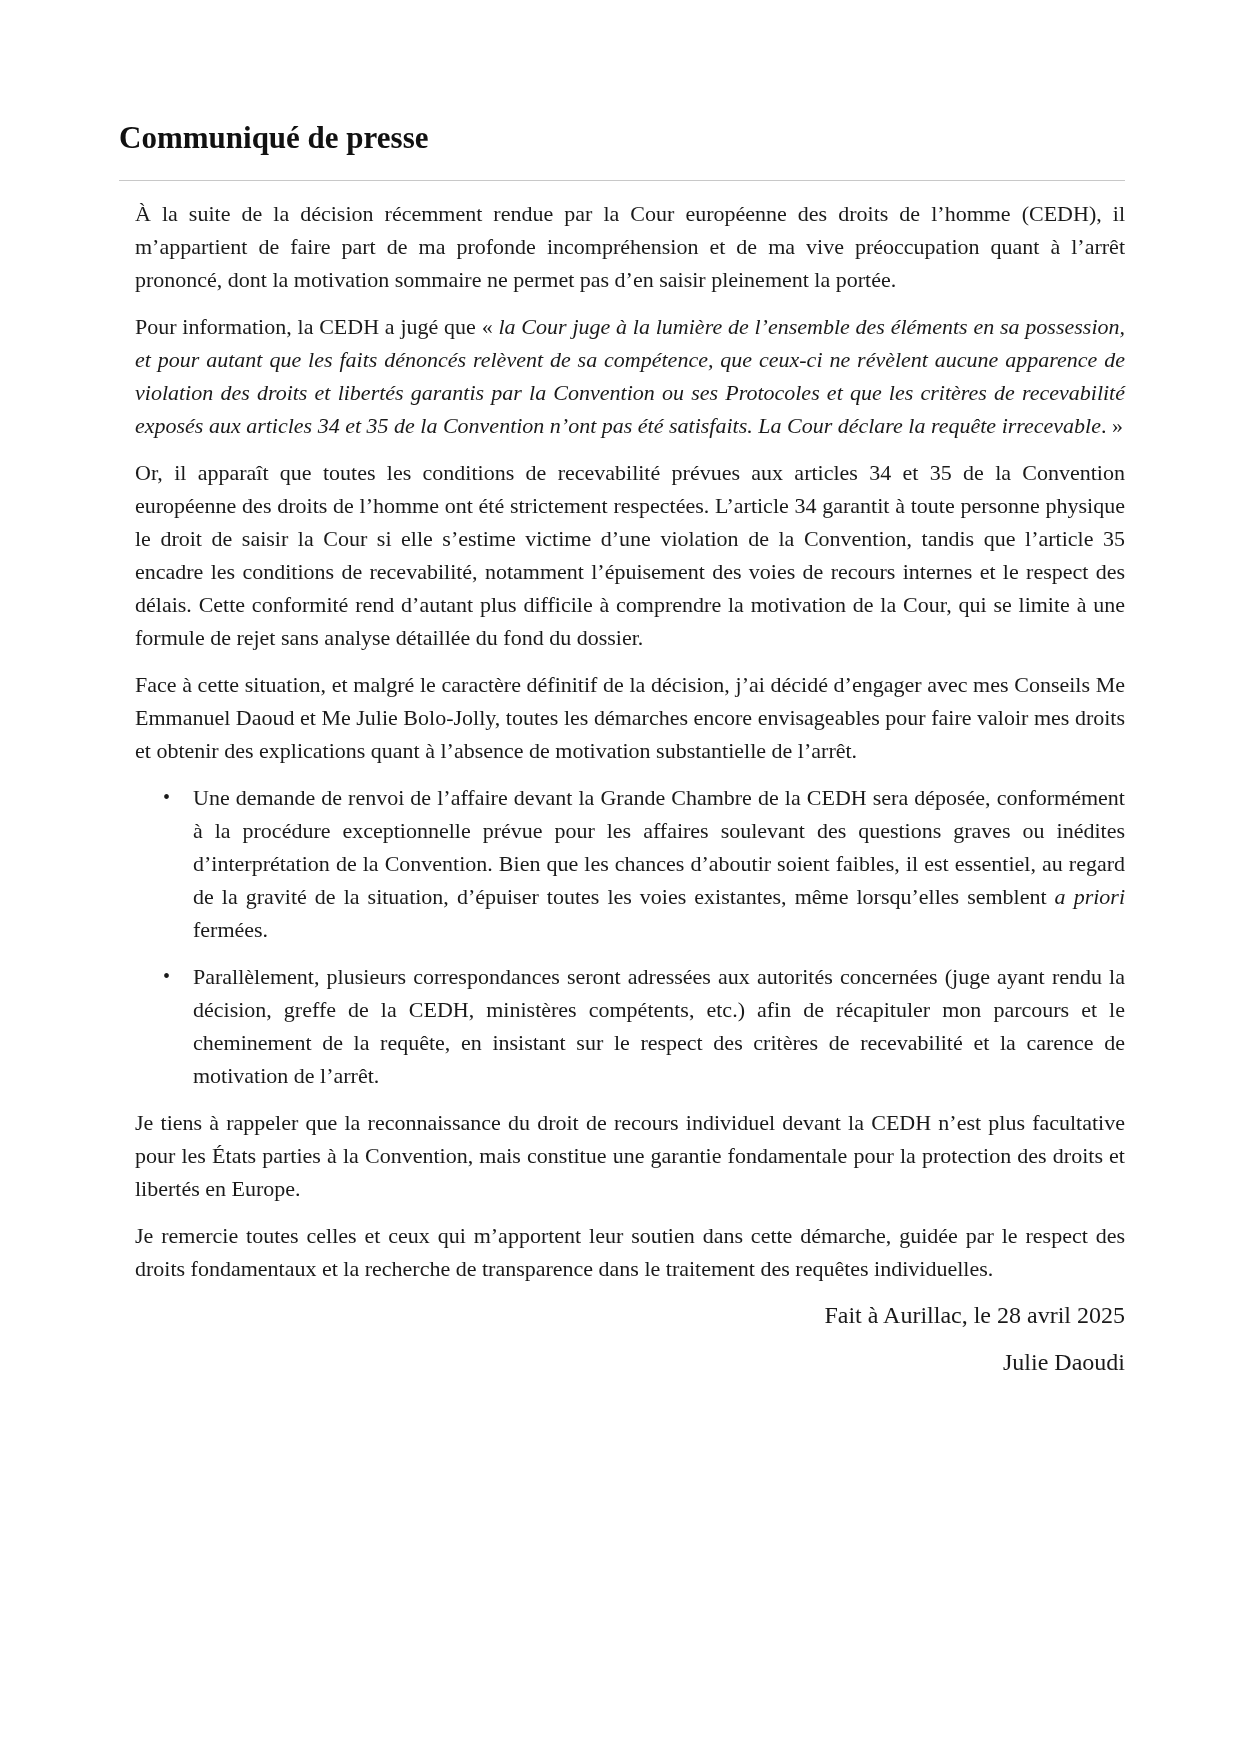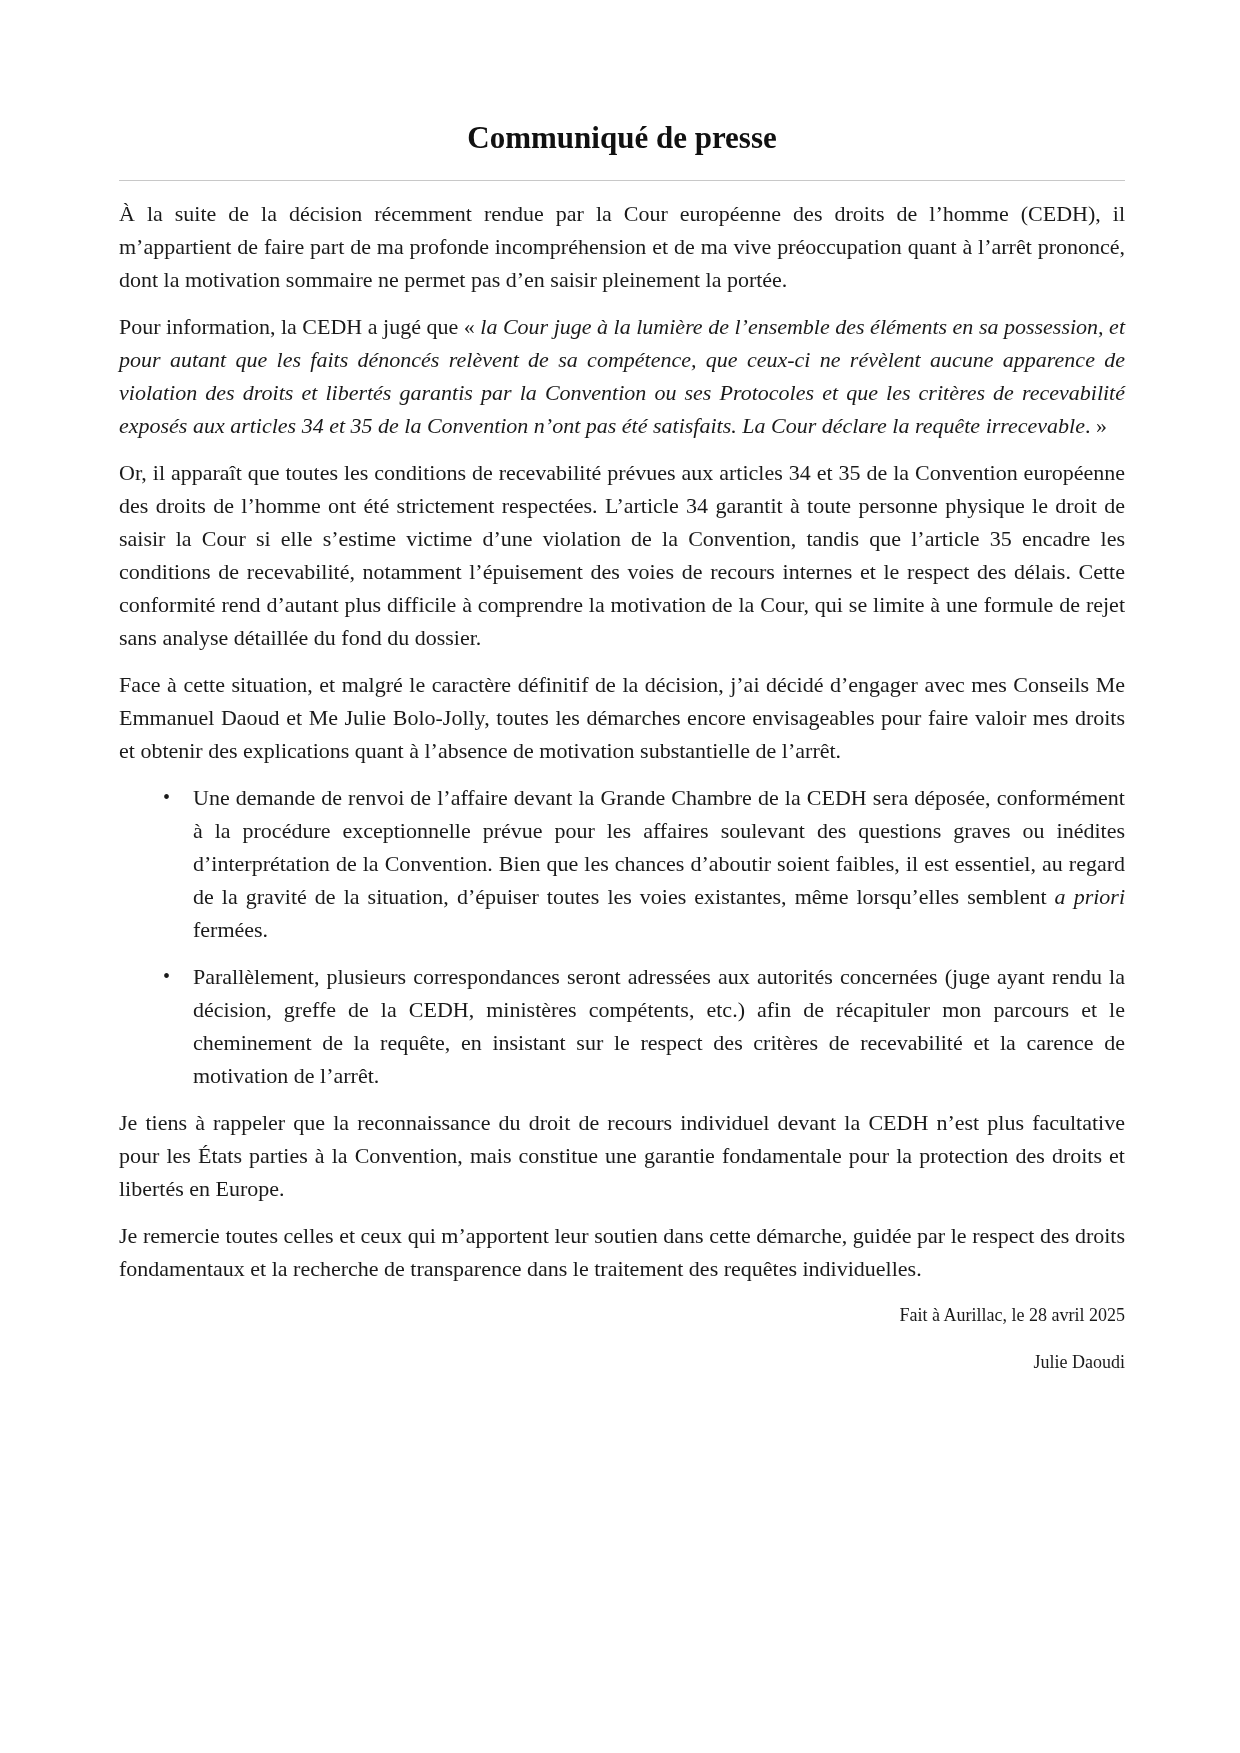--- a/index.html
+++ b/index.html
@@ -14,38 +14,37 @@
       color: #1a1a1a;
       font-family: "Liberation Serif", "DejaVu Serif", serif;
     }
     .page {
       position: absolute;
       left: 119px;
       top: 100px;
       width: 1006px;
     }
     .title {
-      text-align: center;
       font-weight: bold;
       font-size: 31px;
       line-height: 40px;
       margin: 18px 0 0 0;
       color: #111;
     }
     .rule {
       height: 1px;
       background: #c8c8c8;
       margin: 22px 0 16px 0;
       border: 0;
     }
     .para {
       font-size: 22px;
       line-height: 33px;
       text-align: justify;
-      margin: 0 0 14px 0;
+      margin: 0 0 14px 16px;
     }
     .para em { }
     ul.bullets {
       margin: 0 0 14px 0;
       padding: 0 0 0 74px;
       list-style: none;
     }
     ul.bullets li {
       position: relative;
       font-size: 22px;
@@ -54,21 +53,21 @@
       margin: 0 0 14px 0;
     }
     ul.bullets li .bullet {
       position: absolute;
       left: -30px;
       top: 0;
       font-size: 20px;
     }
     .right {
       text-align: right;
-      font-size: 18px;
+      font-size: 24px;
       line-height: 33px;
       margin: 0 0 14px 0;
     }
   </style>
 </head>
 <body>
 
 <div class="page">
   <h1 class="title">Communiqué de presse</h1>
   <hr class="rule">

